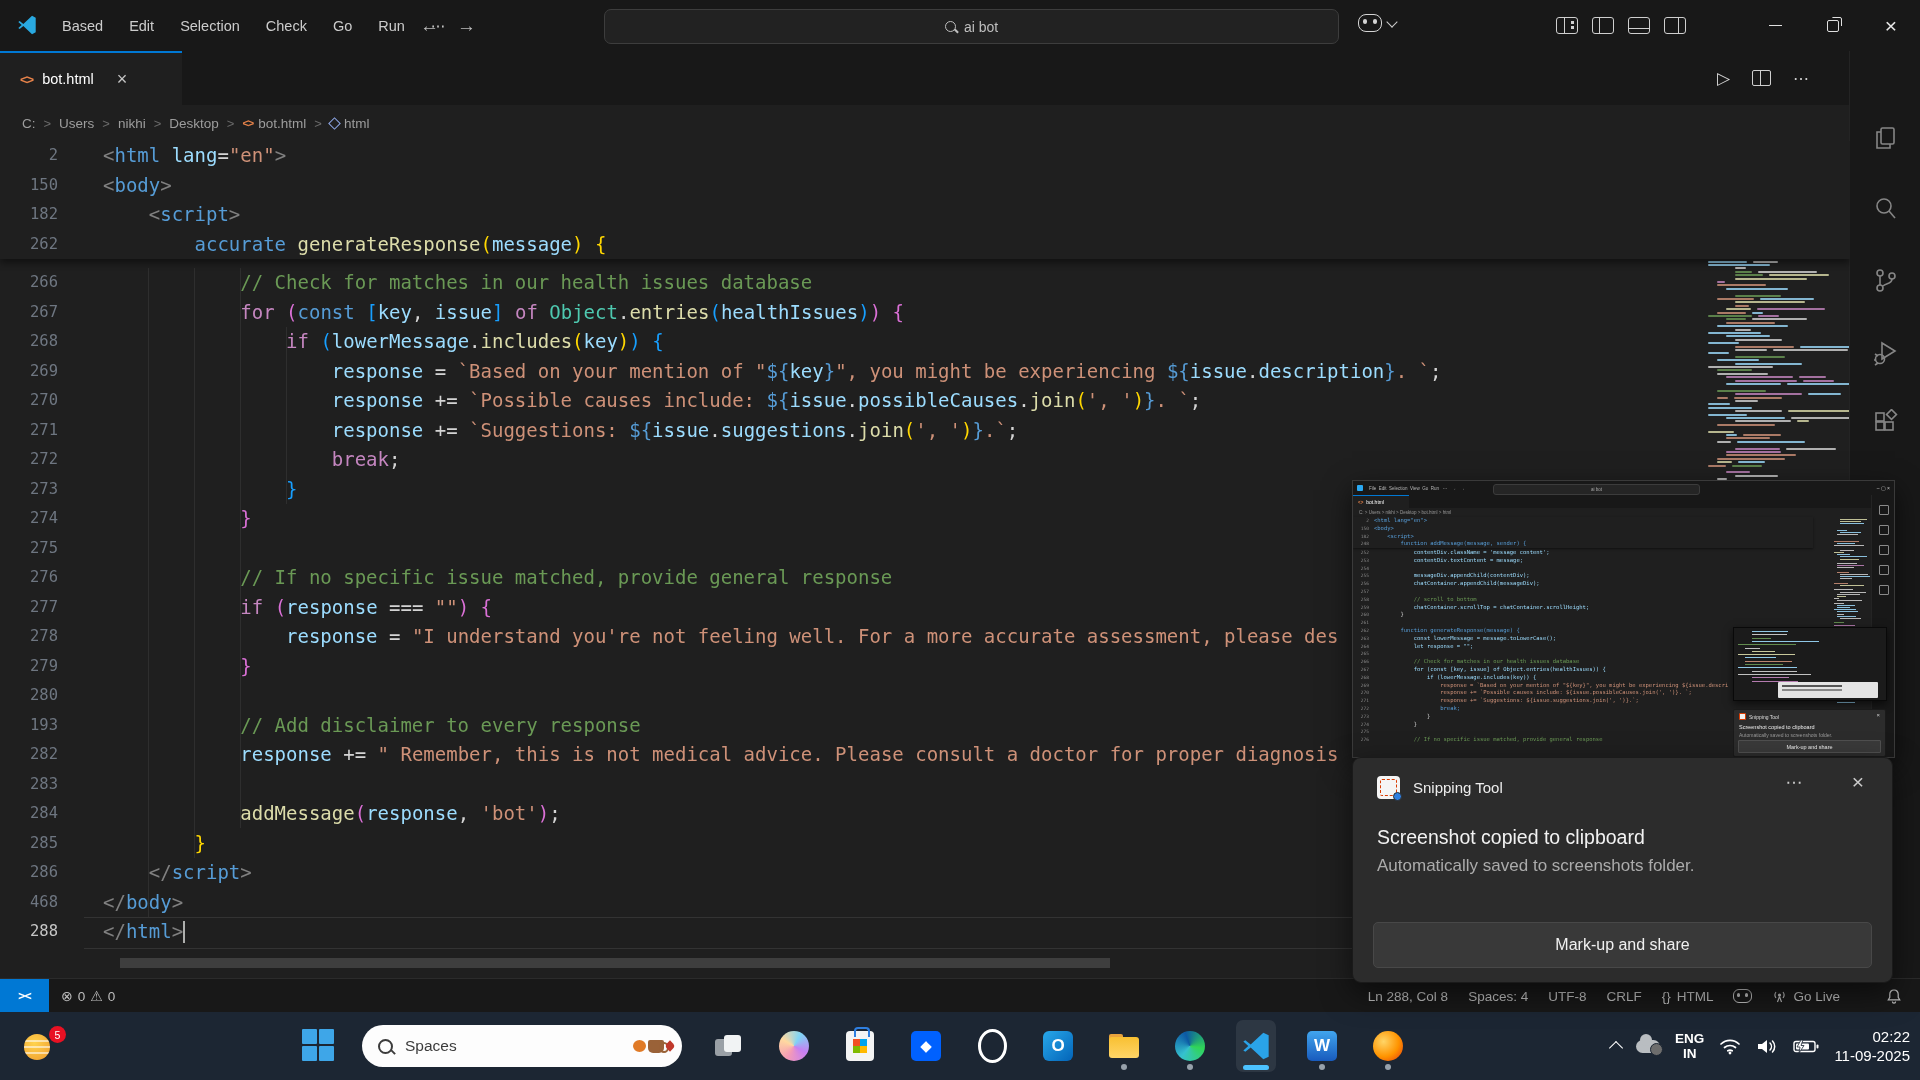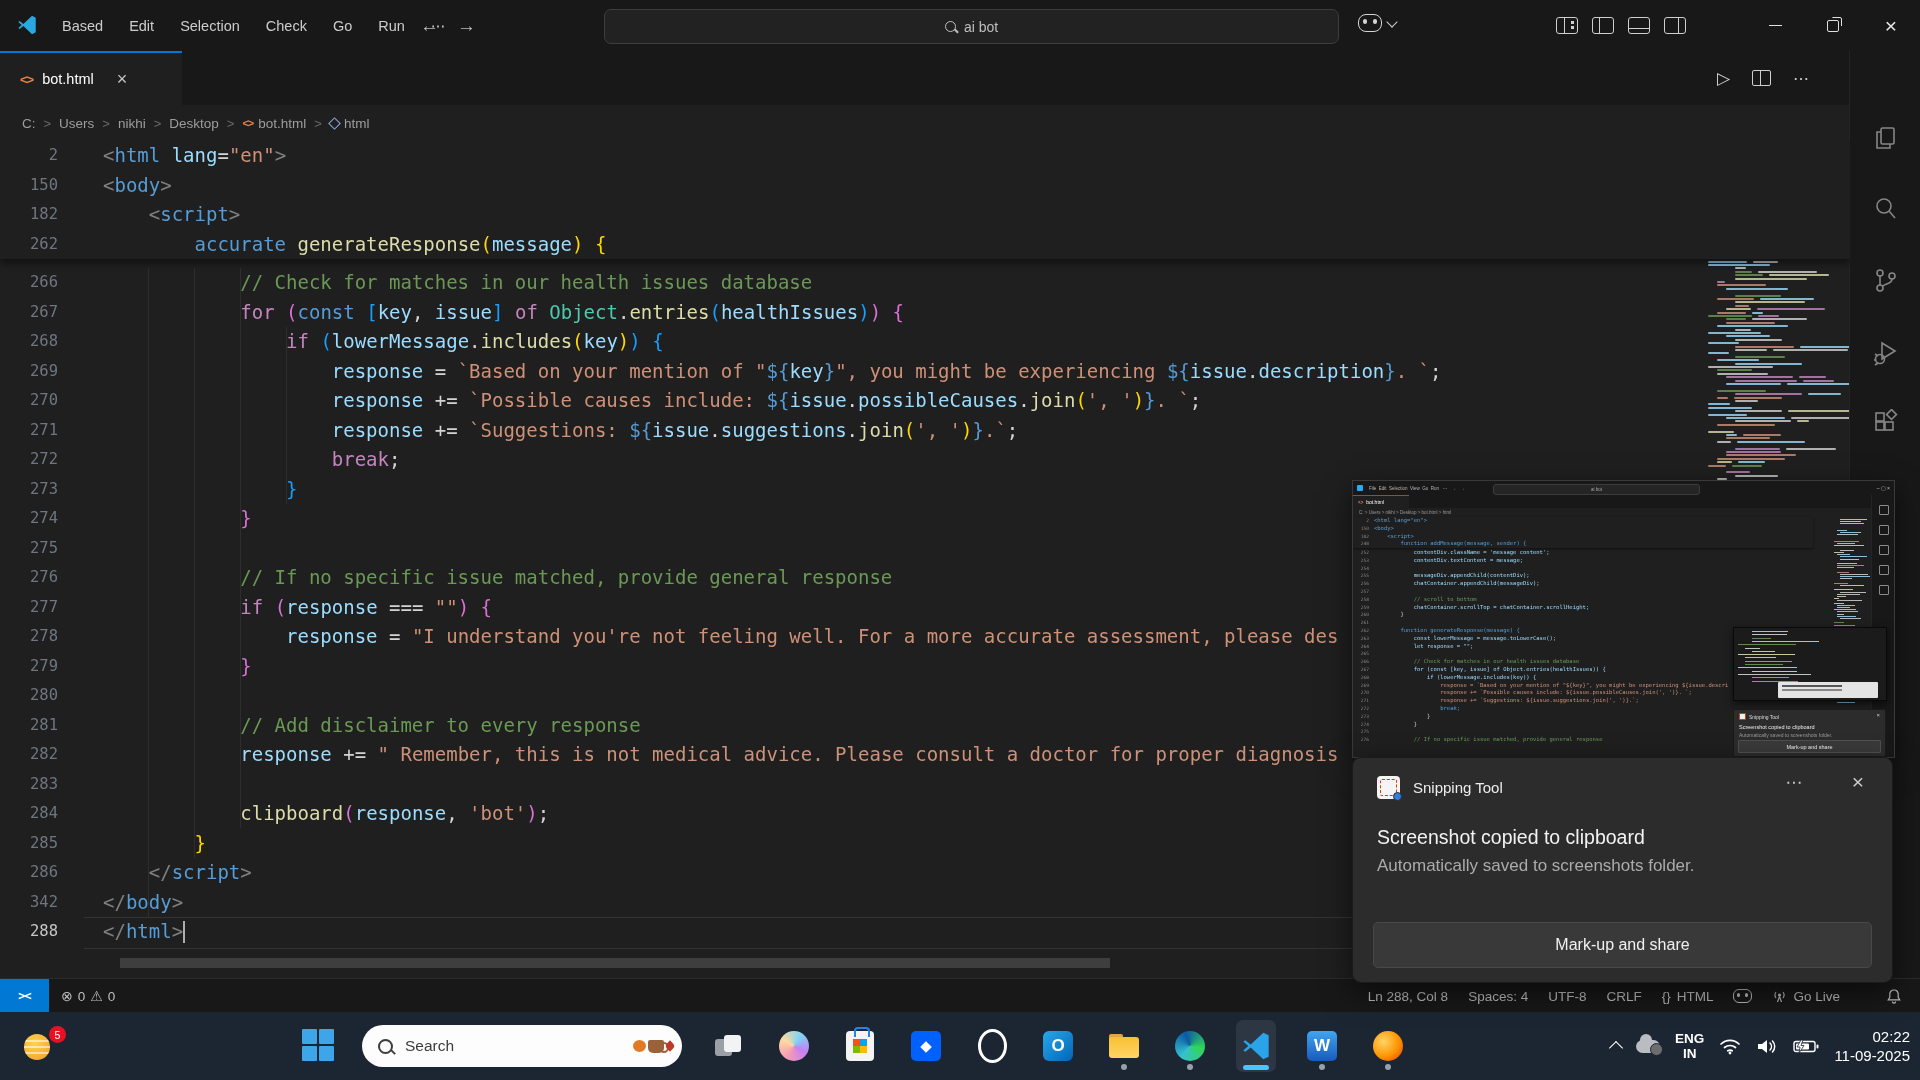--- a/index.html
+++ b/index.html
@@ -326,45 +326,45 @@
         </div>
         <div class="code-row">
           <div class="ln">279</div>
           <div class="code-text"><span class="s-pl">            </span><span class="s-b2">}</span></div>
         </div>
         <div class="code-row">
           <div class="ln">280</div>
           <div class="code-text"></div>
         </div>
         <div class="code-row">
-          <div class="ln">281</div>
+          <div class="ln">193</div>
           <div class="code-text"><span class="s-pl">            </span><span class="s-cm">// Add disclaimer to every response</span></div>
         </div>
         <div class="code-row">
           <div class="ln">282</div>
           <div class="code-text"><span class="s-pl">            </span><span class="s-vr">response</span><span class="s-pl"> += </span><span class="s-sr">" Remember, this is not medical advice. Please consult a doctor for proper diagnosis</span></div>
         </div>
         <div class="code-row">
           <div class="ln">283</div>
           <div class="code-text"></div>
         </div>
         <div class="code-row">
           <div class="ln">284</div>
-          <div class="code-text"><span class="s-pl">            </span><span class="s-fn">clipboard</span><span class="s-b2">(</span><span class="s-vr">response</span><span class="s-pl">, </span><span class="s-sr">'bot'</span><span class="s-b2">)</span><span class="s-pl">;</span></div>
+          <div class="code-text"><span class="s-pl">            </span><span class="s-fn">addMessage</span><span class="s-b2">(</span><span class="s-vr">response</span><span class="s-pl">, </span><span class="s-sr">'bot'</span><span class="s-b2">)</span><span class="s-pl">;</span></div>
         </div>
         <div class="code-row">
           <div class="ln">285</div>
           <div class="code-text"><span class="s-pl">        </span><span class="s-b1">}</span></div>
         </div>
         <div class="code-row">
           <div class="ln">286</div>
           <div class="code-text"><span class="s-pl">    </span><span class="s-pn">&lt;/</span><span class="s-tg">script</span><span class="s-pn">&gt;</span></div>
         </div>
         <div class="code-row">
-          <div class="ln">342</div>
+          <div class="ln">468</div>
           <div class="code-text"><span class="s-pn">&lt;/</span><span class="s-tg">body</span><span class="s-pn">&gt;</span></div>
         </div>
         <div class="code-row active">
           <div class="ln">288</div>
           <div class="code-text"><span class="s-pn">&lt;/</span><span class="s-tg">html</span><span class="s-pn">&gt;</span></div>
         </div>
       </div>
     <div id="sticky">
         <div class="code-row">
           <div class="ln">2</div>
@@ -972,21 +972,21 @@
     </div>
     <div class="tb-center">
       <span class="start">
           <span></span>
           <span></span>
           <span></span>
           <span></span>
         </span>
       <span class="tb-search">
         <span class="tb-mag"></span>
-        <span class="tb-search-label">Search</span>
+        <span class="tb-search-label">Spaces</span>
         <span class="autumn">
           <span class="pumpkin"></span>
             <span class="mugcup"></span>
             <span class="leafy"></span>
         </span>
       </span>
       <span class="tb-app">
           <span class="ic-taskview"></span>
         </span>
       <span class="tb-app">

